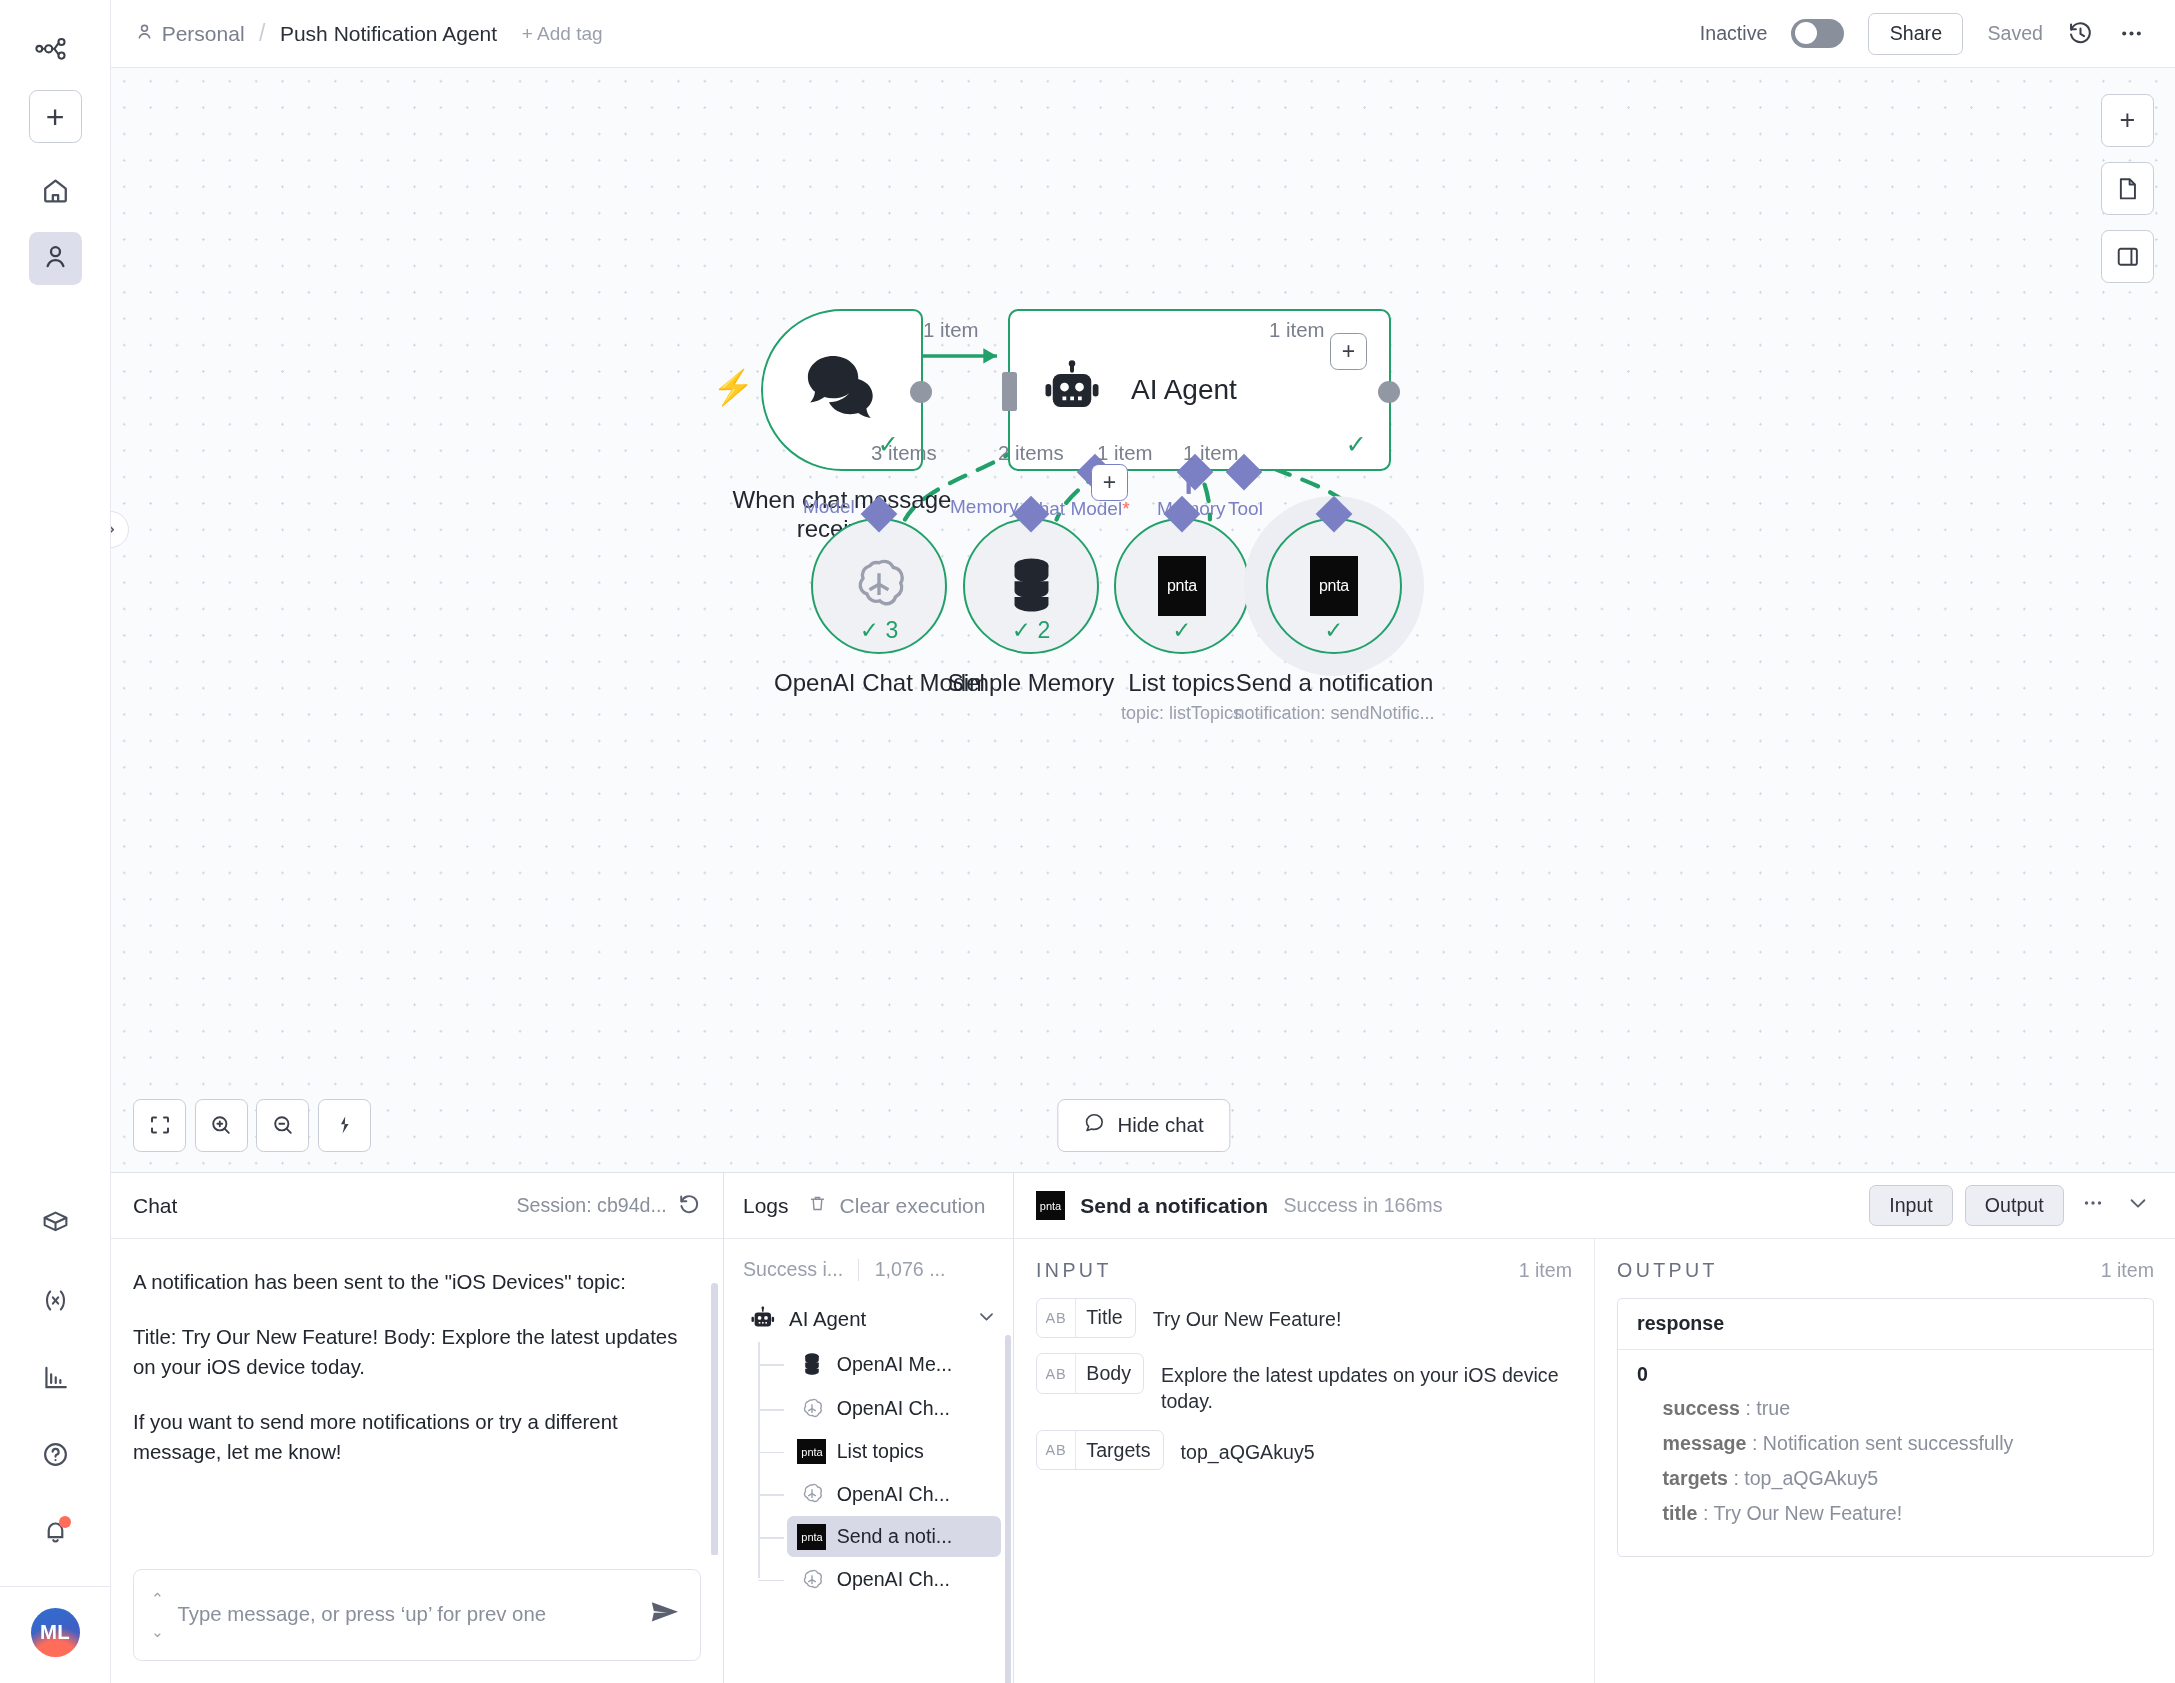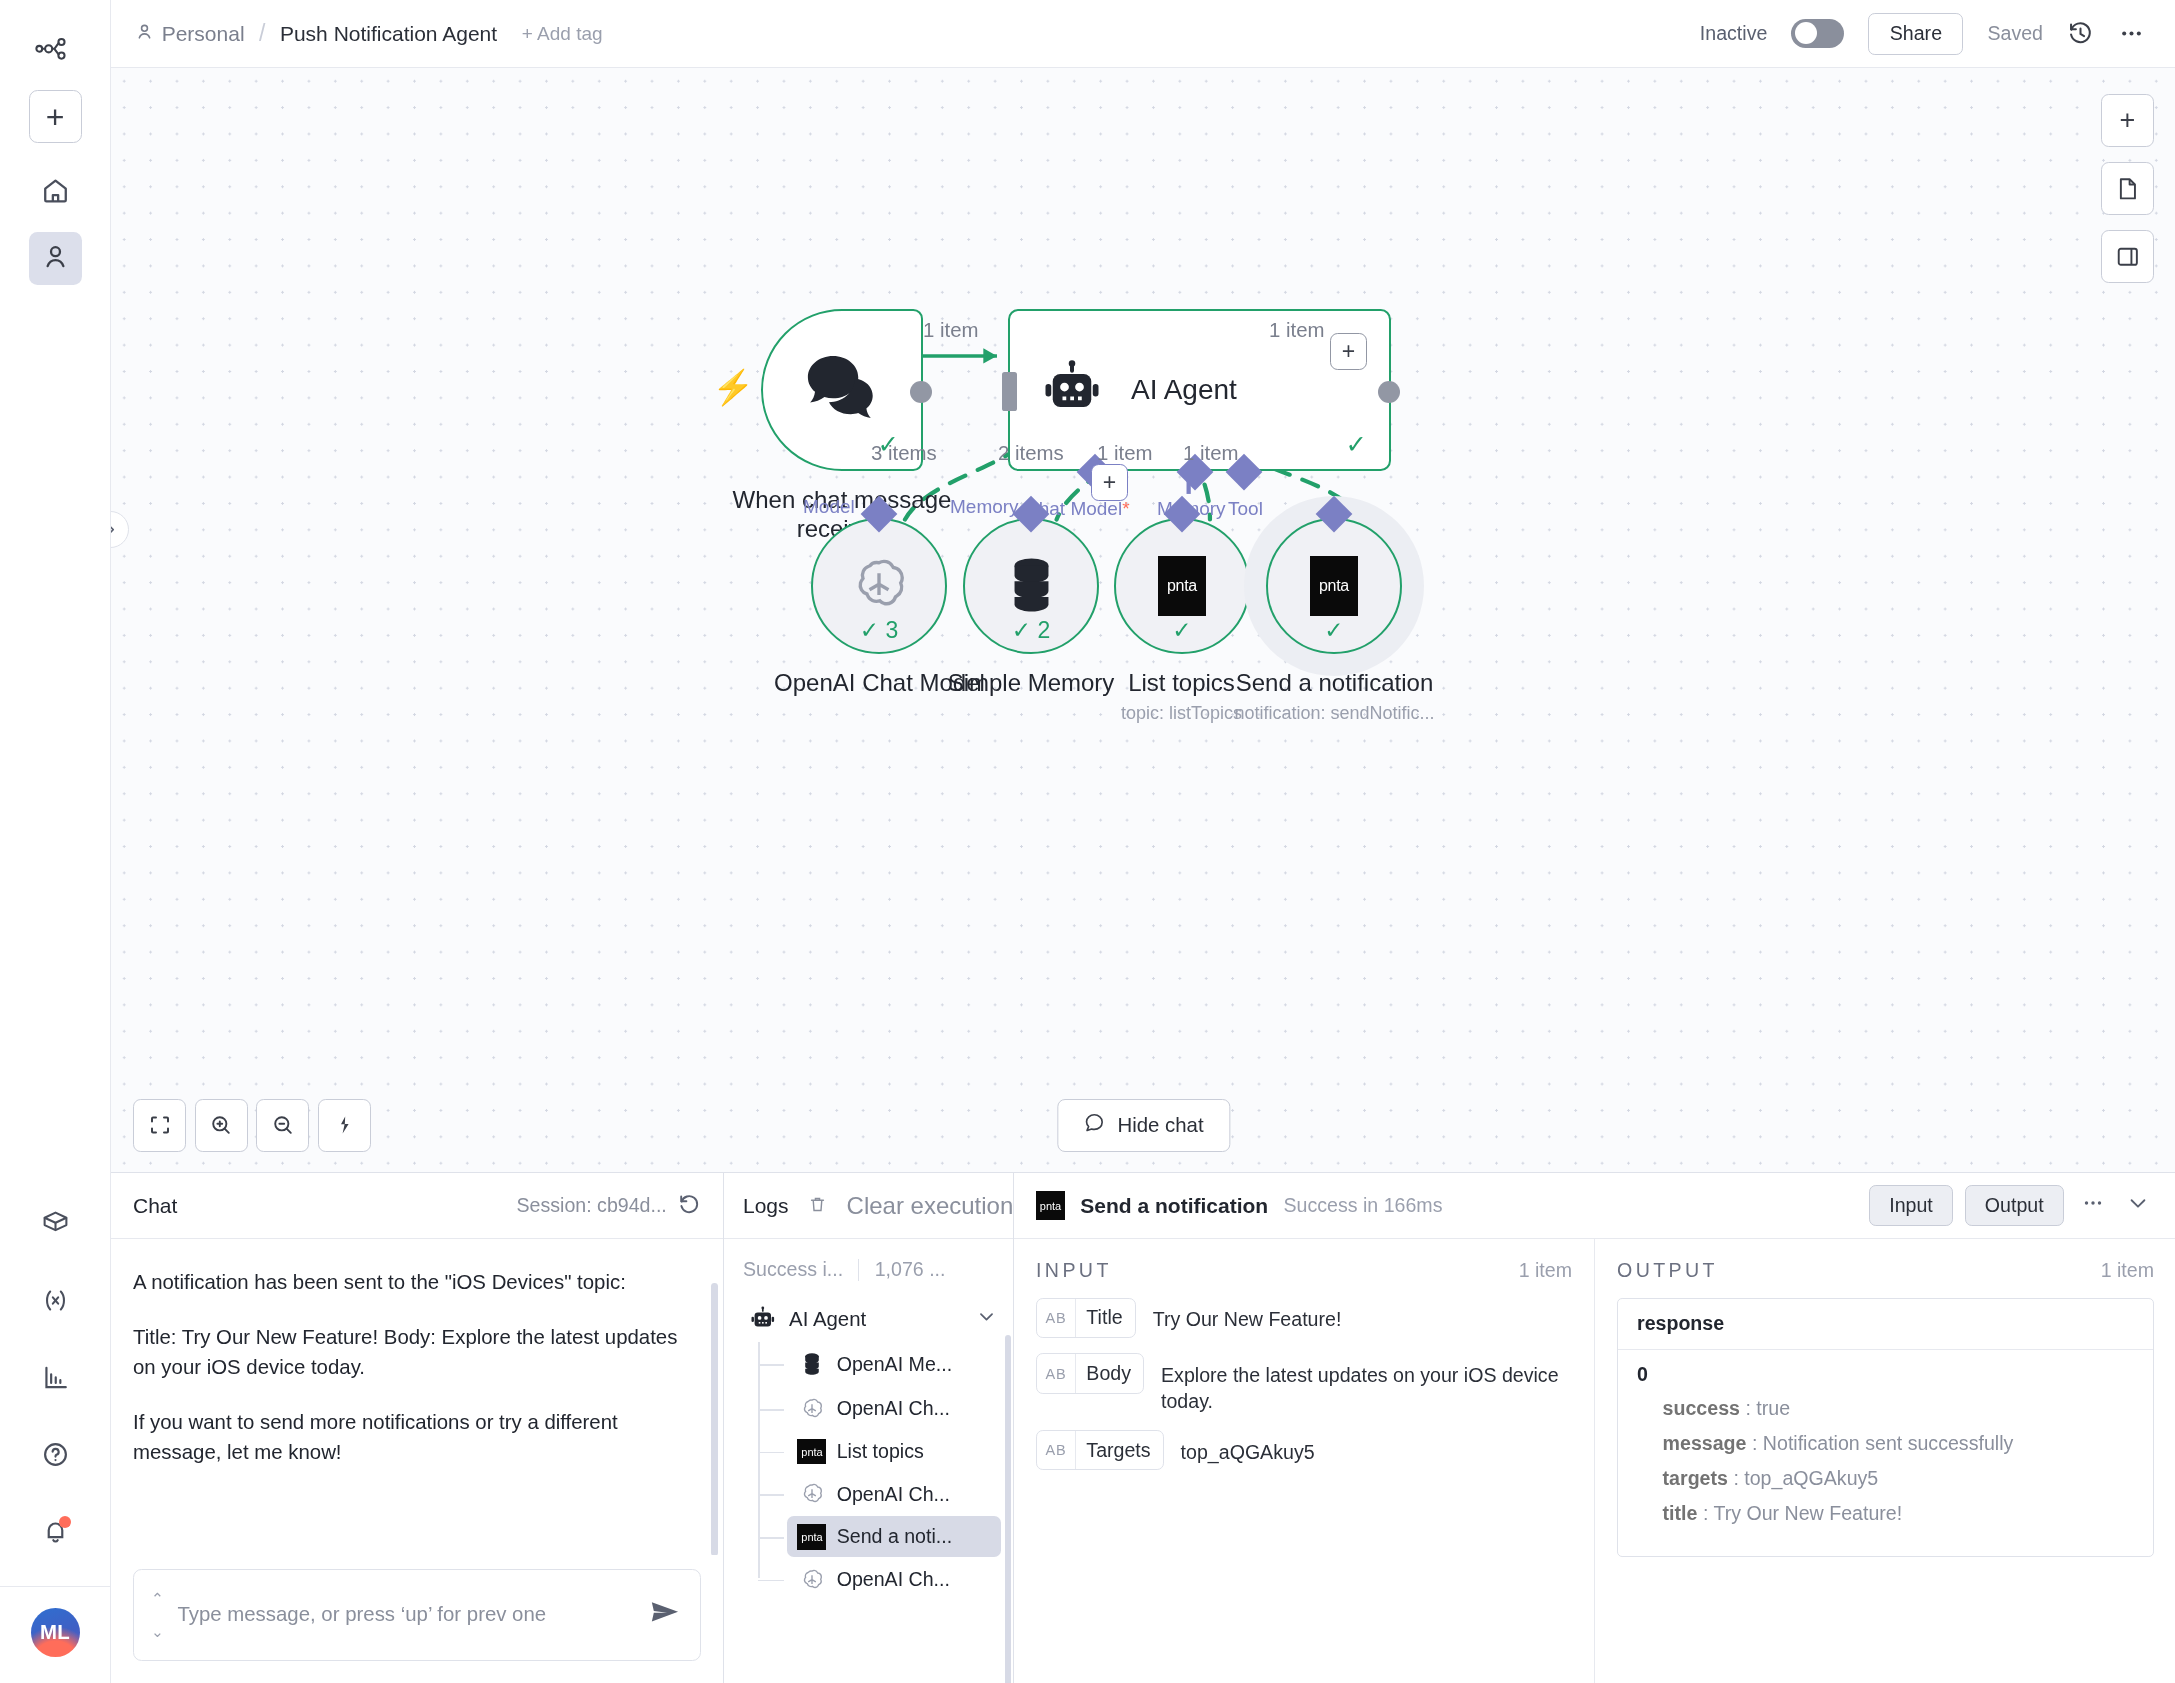--- a/index.html
+++ b/index.html
@@ -181,21 +181,21 @@
     display:flex; align-items:center; padding: 0 17px; gap: 13.6px;
   }
   .arrows { display:flex; flex-direction:column; color:#9a9fad; font-size: 15.3px; line-height: 1; gap: 17px; }
   .chat-placeholder { flex:1 1 auto; color:#8a8f9c; font-size: 20.4px; line-height:1.35; }
   .send-icon { color:#5a6070; font-size: 29px; }
 
   
   .logs-panel { width: 290px; flex:none; border-right:0.9px solid #dfe2ea; display:flex; flex-direction:column; min-width:0;}
   .logs-head { height: 66px; flex:none; display:flex; align-items:center; gap: 19px; padding: 0 19px; border-bottom:0.9px solid #e7e9ef;}
   .logs-title { font-size: 21px; color:#22262f; }
-  .clear-exec { font-size: 24px; color:#8a8f9c; display:flex; align-items:center; gap:20px; white-space:nowrap;}
+  .clear-exec { font-size: 21px; color:#8a8f9c; display:flex; align-items:center; gap:13px; white-space:nowrap;}
   .logs-stats { display:flex; align-items:center; gap:15.3px; padding: 19px 19px 10.2px; font-size: 19.6px; color:#9a9fad;}
   .logs-stats .bar { width:0.9px; height:22px; background:#dfe2ea; }
   .logs-tree { flex:1 1 auto; overflow:hidden; padding: 5.1px 12px 0 19px; position:relative;}
   .tree-root { display:flex; align-items:center; gap: 12px; padding: 8.5px 5.1px; font-size: 20.4px; color:#22262f; }
   .tree-root .chev { margin-left:auto; color:#5a6070; font-size:17px; }
   .tree-children { position:relative; margin-left: 15.3px; padding-left: 29px; }
   .tree-children:before { content:""; position:absolute; left:0; top:0; bottom: 24px; width:1.7px; background:#dfe2ea; }
   .tree-item { display:flex; align-items:center; gap: 10.2px; padding: 7.7px 10.2px; font-size: 19.6px; color:#22262f; border-radius:6.8px; position:relative; }
   .tree-item:before { content:""; position:absolute; left:-29px; top:50%; width:25.6px; height:1.7px; background:#dfe2ea; }
   .tree-item.selected { background:#d7dae6; }

